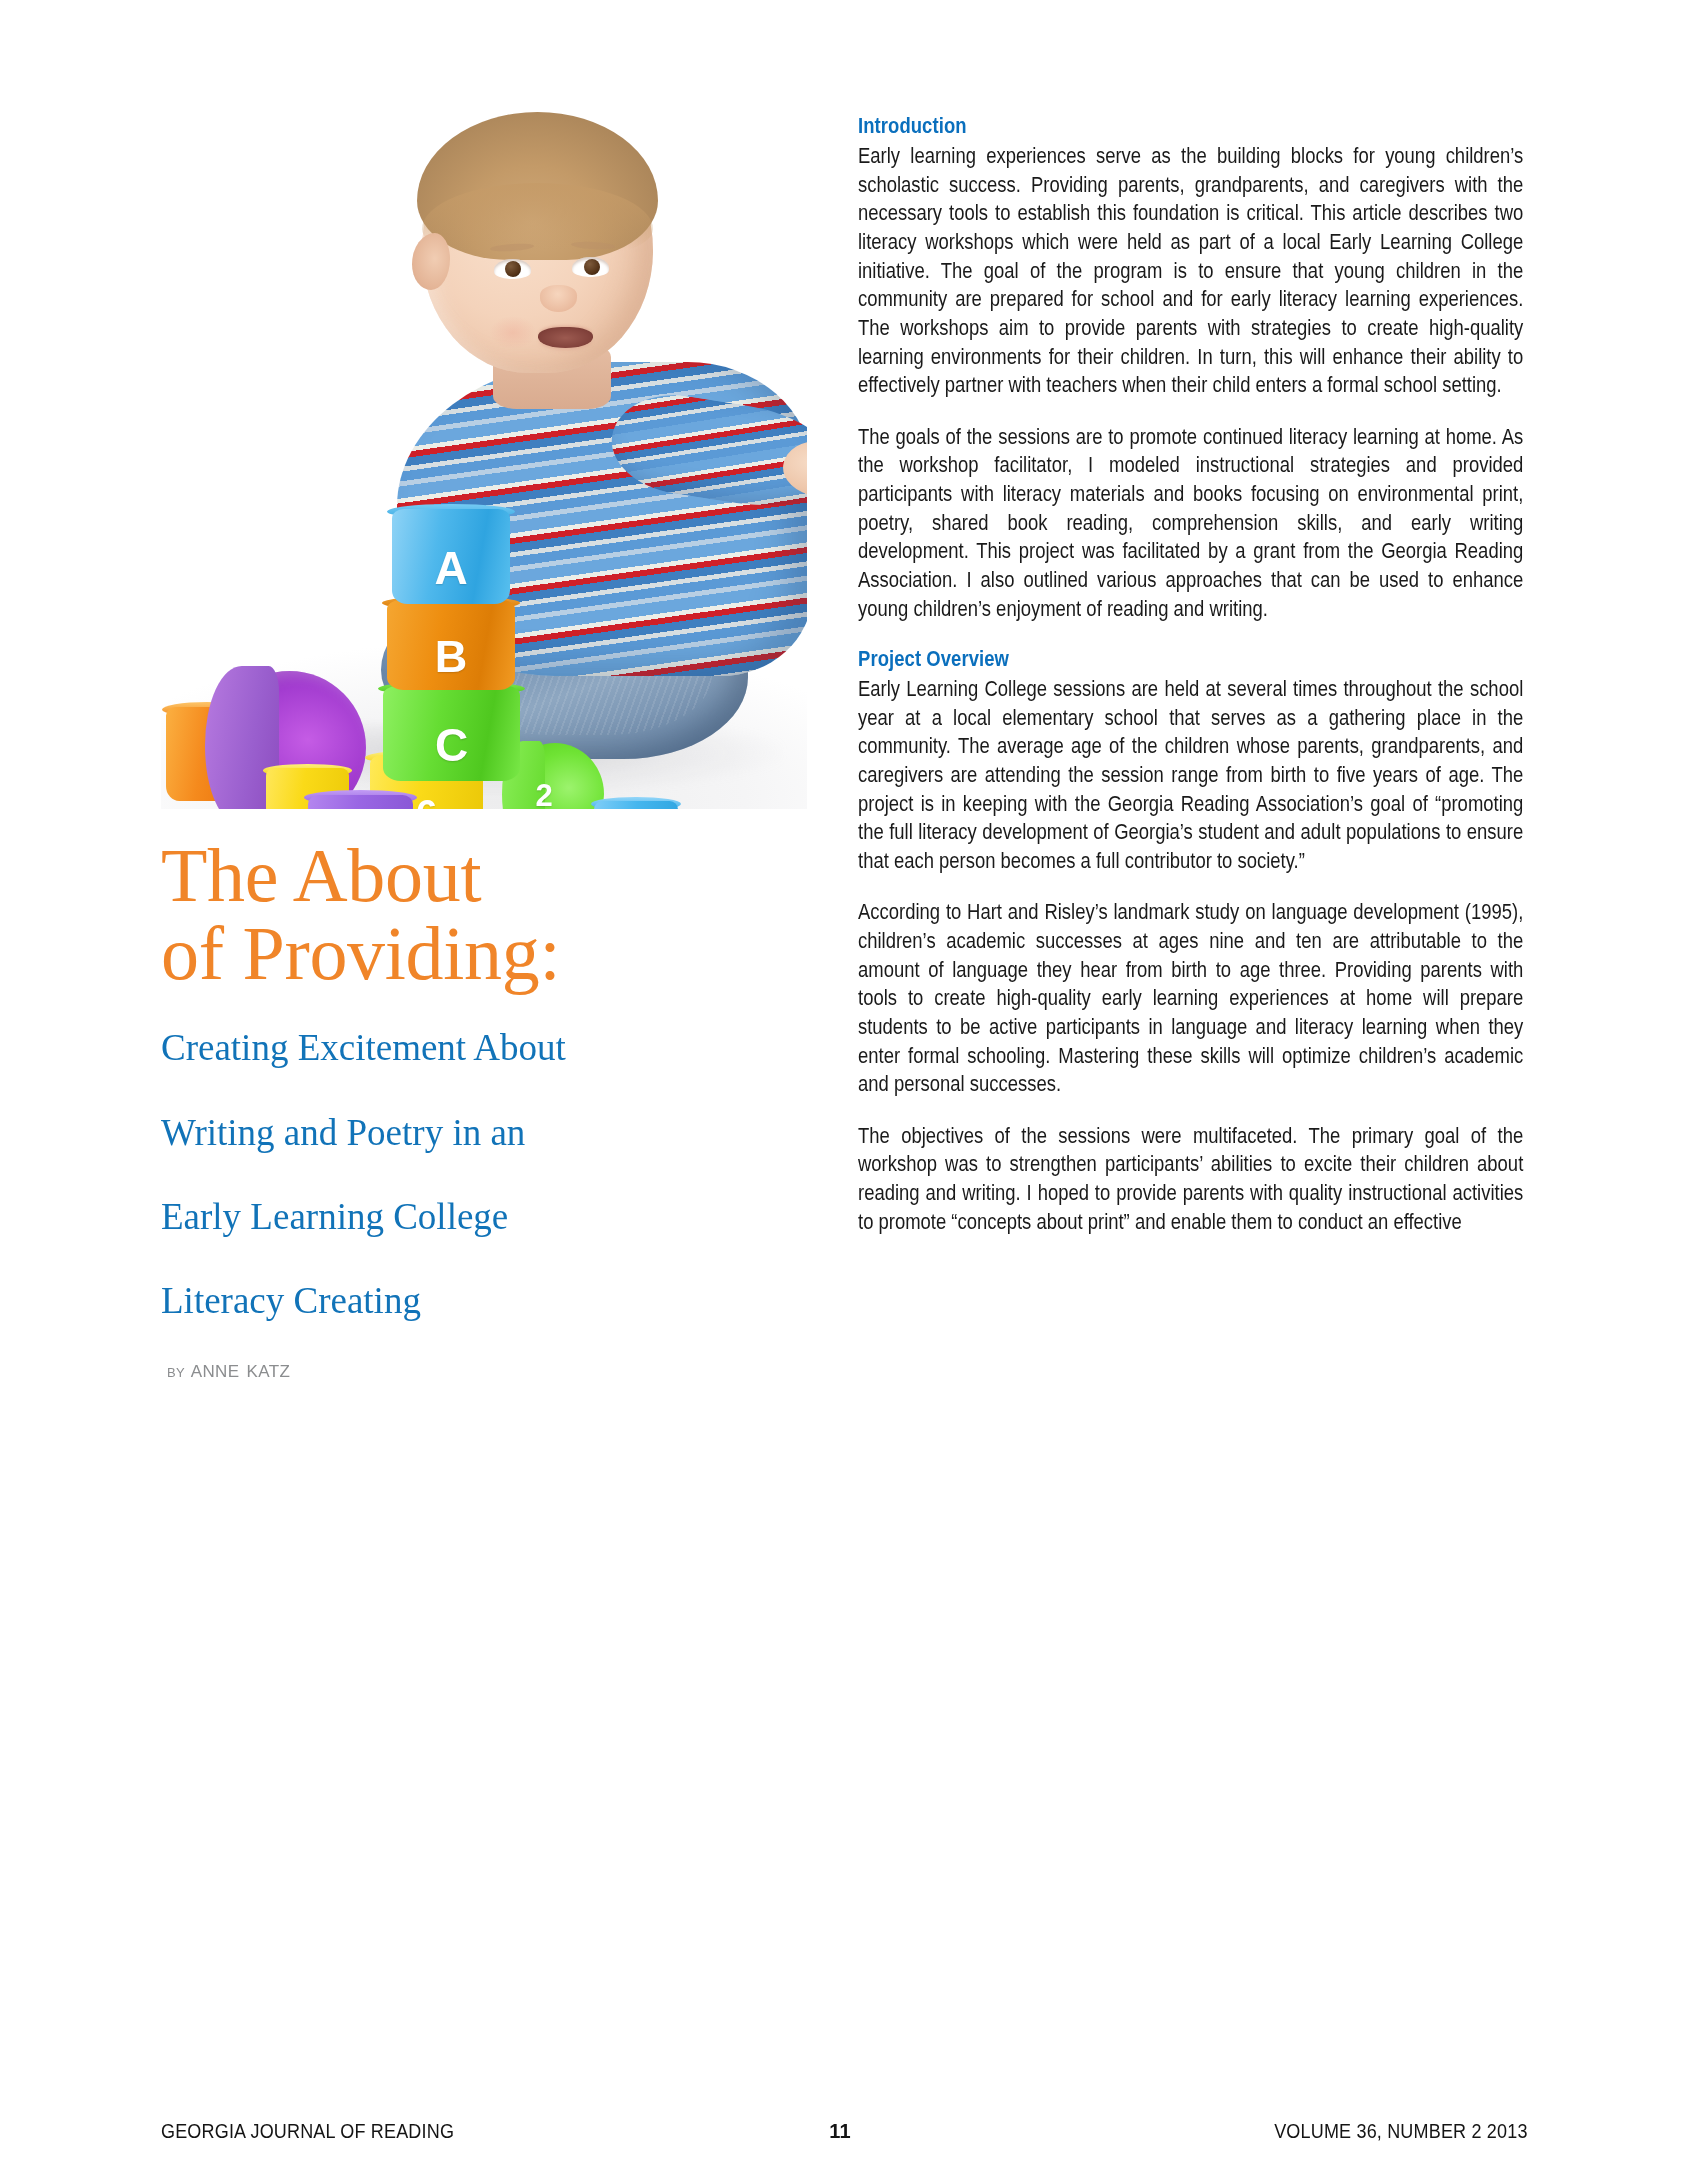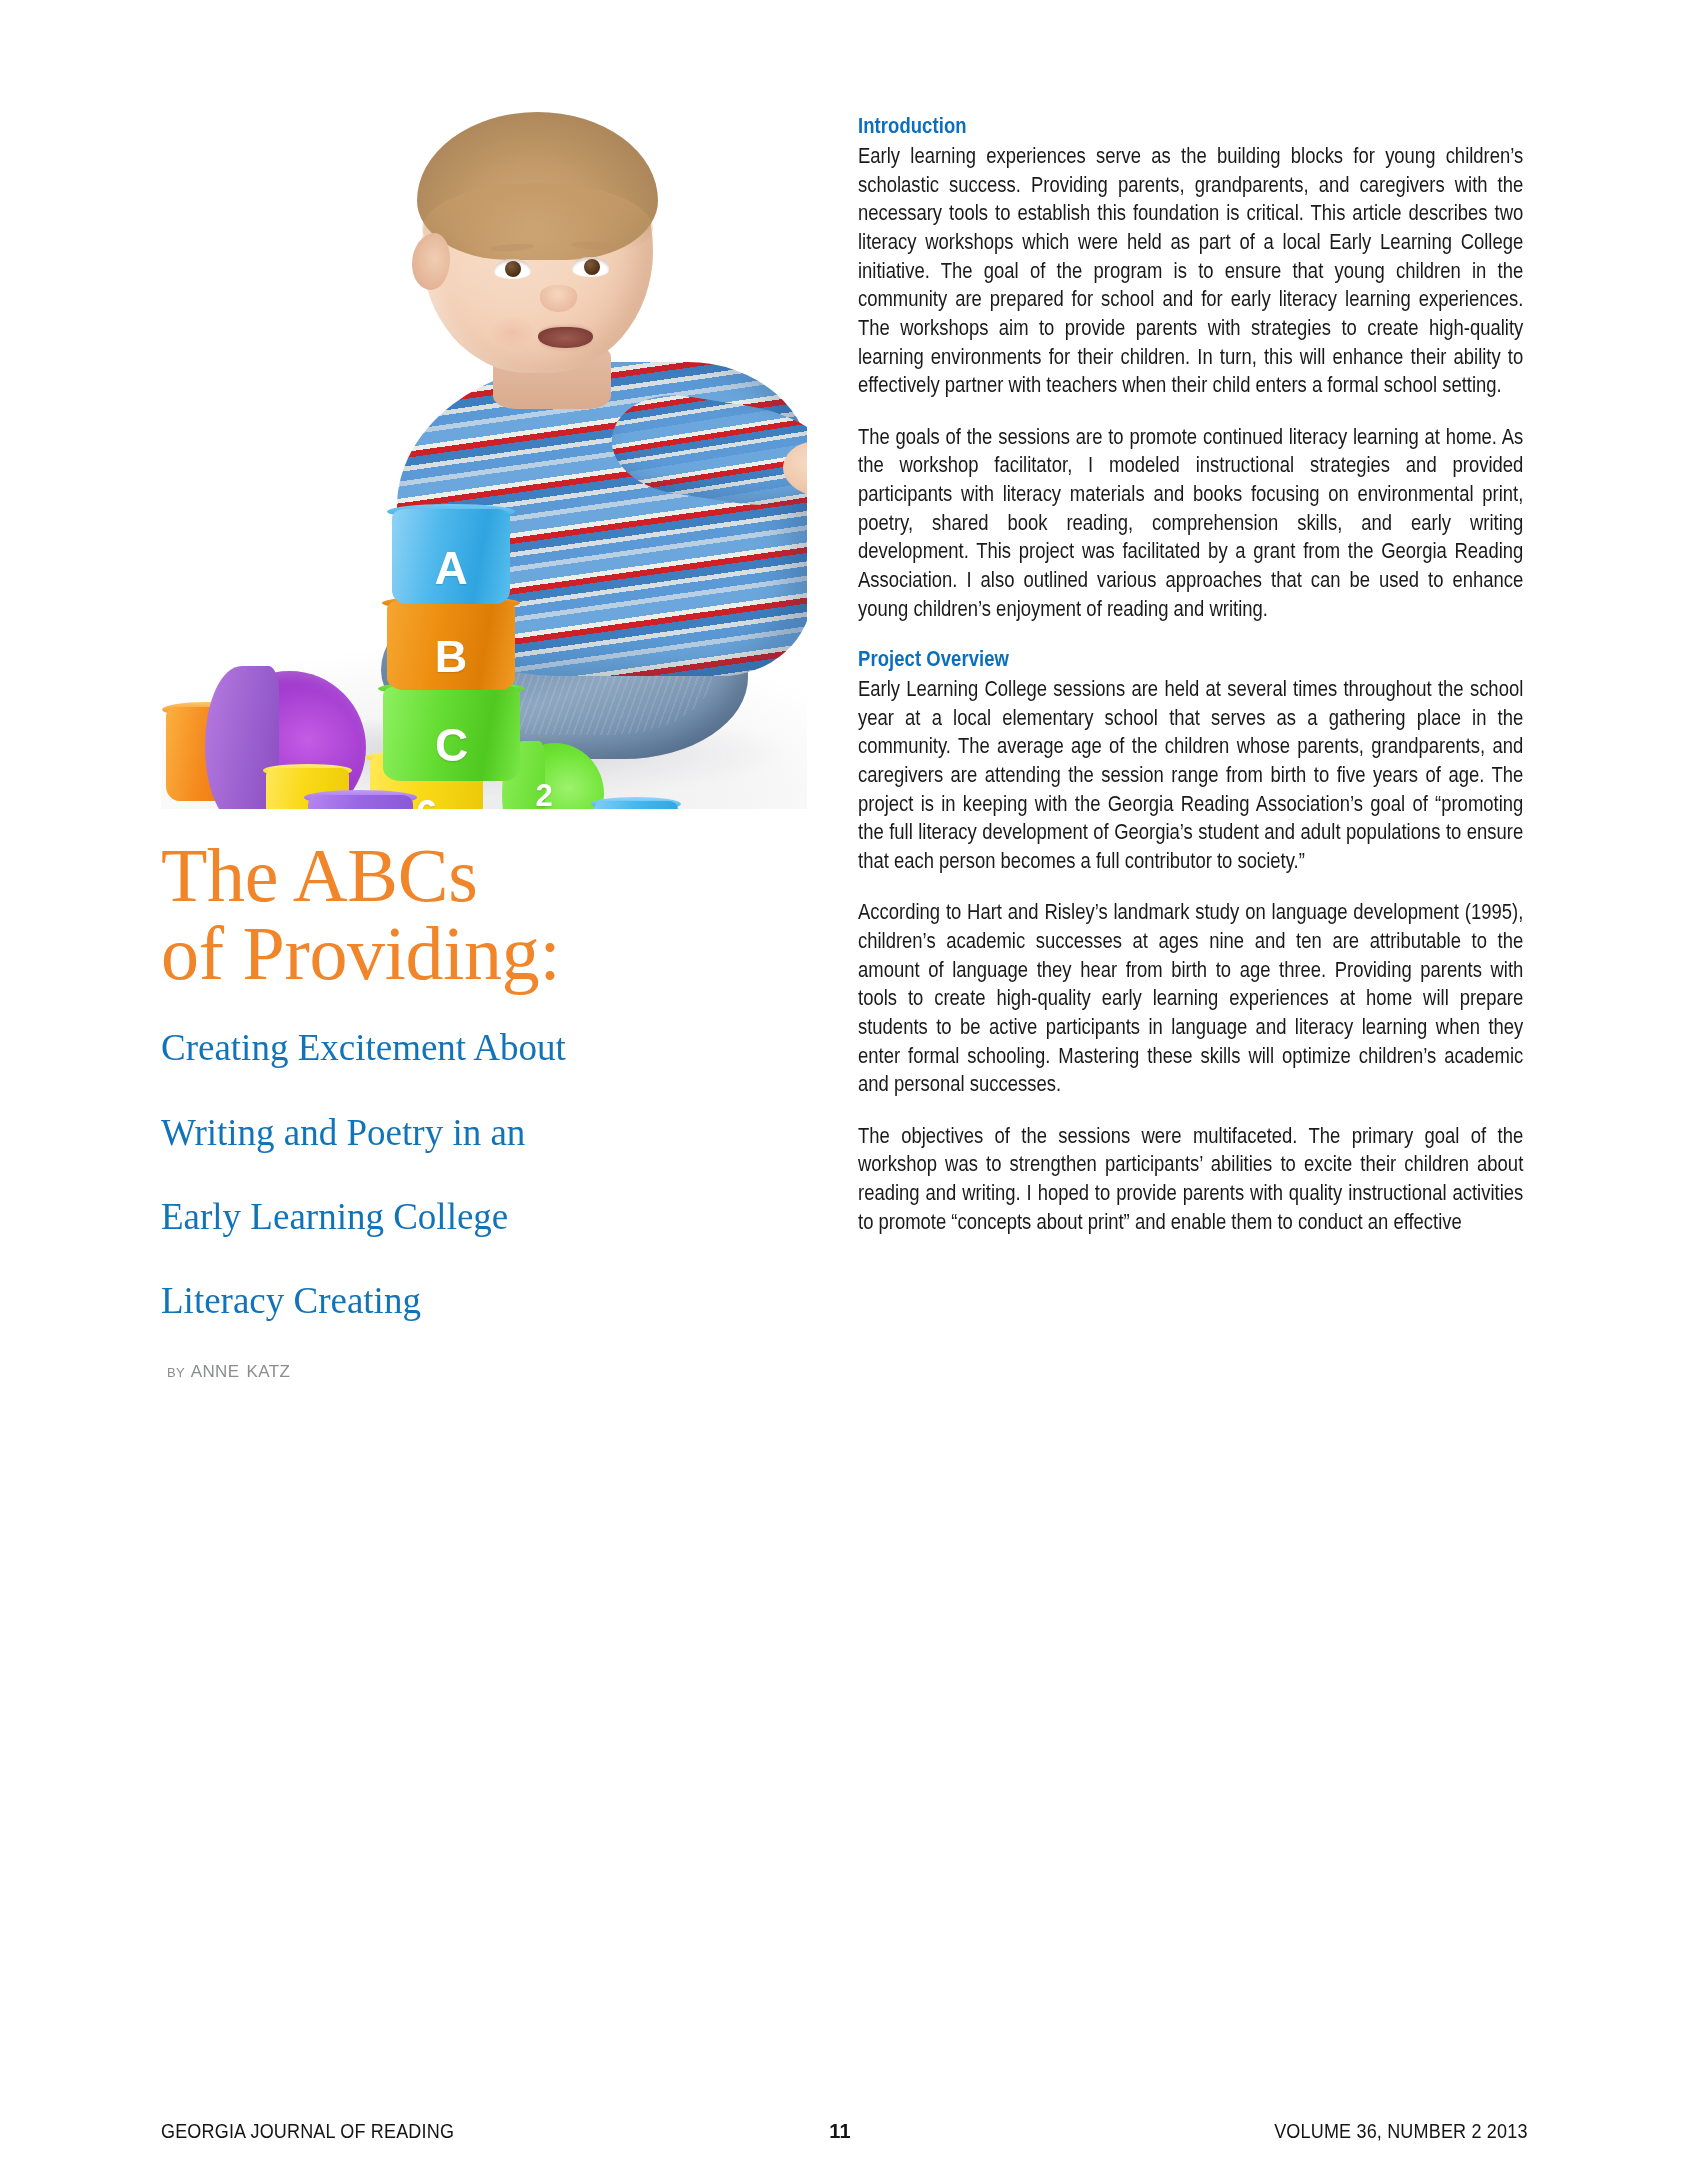--- a/index.html
+++ b/index.html
@@ -442,21 +442,21 @@
         <div class="glyph">B</div>
       </div>
       <div class="cup cup-a">
         <div class="rim"></div>
         <div class="body"></div>
         <div class="glyph">A</div>
       </div>
     </div>
 
     <div class="headline">
-      <div class="title-line">The ABCs</div>
+      <div class="title-line">The About</div>
       <div class="title-line">of Providing:</div>
 
       <div class="subtitle-block">
         <div class="subtitle-line">Creating Excitement About</div>
         <div class="subtitle-line">Writing and Poetry in an</div>
         <div class="subtitle-line">Early Learning College</div>
         <div class="subtitle-line">Literacy Creating</div>
       </div>
 
       <div class="byline">

